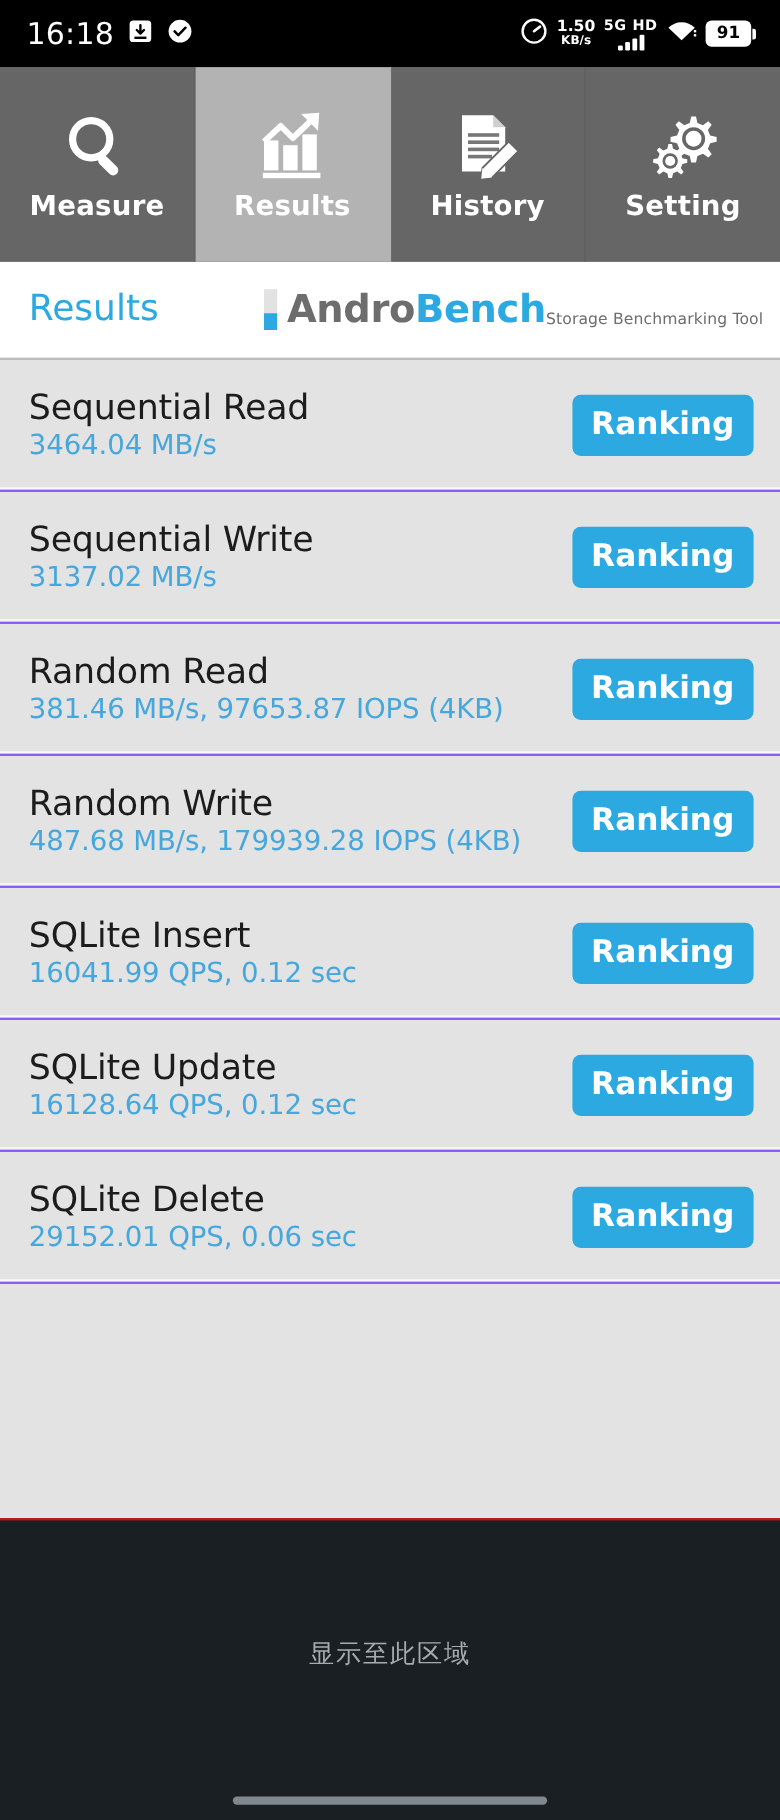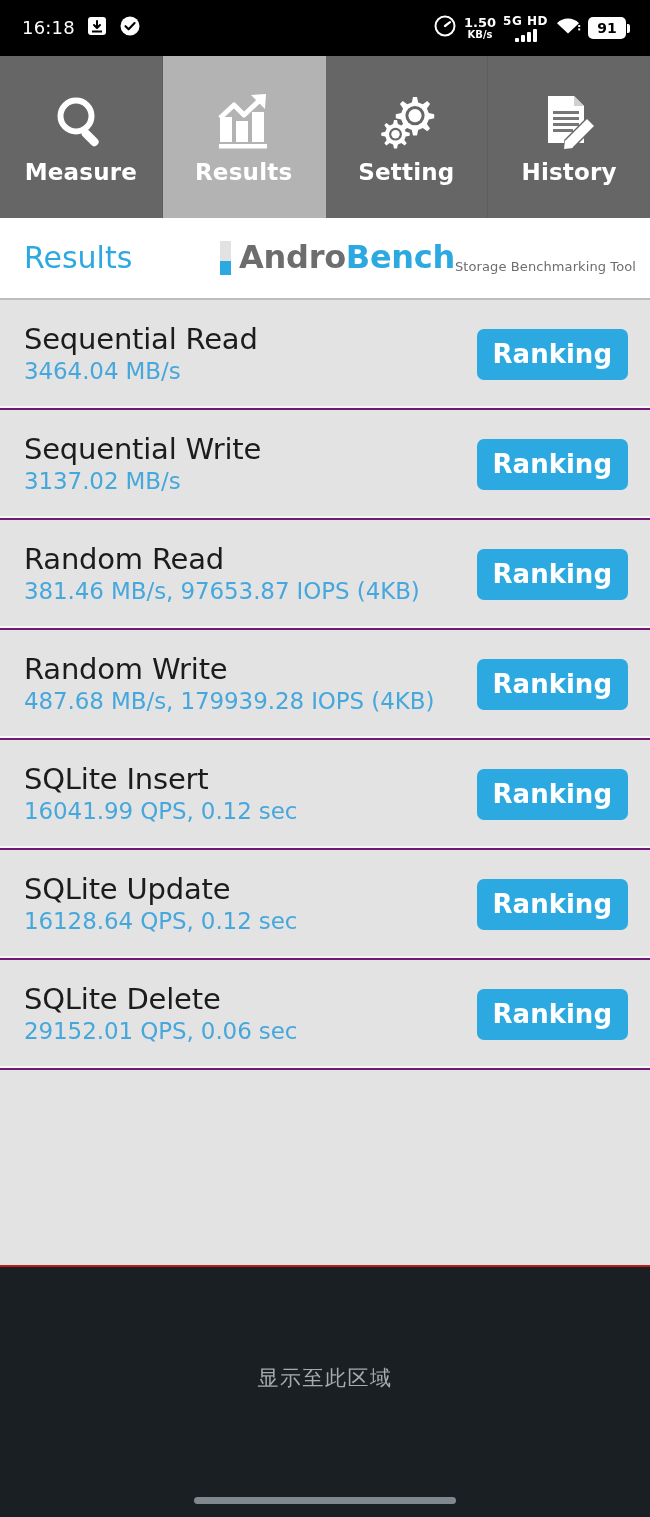--- a/index.html
+++ b/index.html
@@ -27,21 +27,21 @@
     background: #000000;
     display: flex;
     align-items: center;
     justify-content: space-between;
     padding: 0 20px 0 22px;
     flex: 0 0 56px;
     color: #ffffff;
   }
   .sb-left { display: flex; align-items: center; gap: 11px; }
   .sb-time {
-    font-size: 18px;
+    font-size: 25px;
     font-weight: 400;
     letter-spacing: 0.2px;
     line-height: 1;
     color: #ffffff;
   }
   .sb-right { display: flex; align-items: center; gap: 7px; }
 
   .icon-inbox, .icon-check { display: block; }
 
   .netspeed {
@@ -152,21 +152,21 @@
     background: #e3e3e3;
     overflow: hidden;
   }
   .results-list { display: flex; flex-direction: column; }
   .result-row {
     height: 110px;
     display: flex;
     align-items: center;
     justify-content: space-between;
     padding: 0 22px 0 24px;
-    border-bottom: 2px solid #701a75;
+    border-bottom: 2px solid #8b5cf6;
     box-shadow: inset 0 -3px 0 -1px rgba(255,255,255,0.75);
     background: #e3e3e3;
   }
   .row-text { display: flex; flex-direction: column; justify-content: center; gap: 4px; }
   .row-title {
     font-size: 29px;
     color: #1c1c1c;
     font-weight: 400;
     line-height: 1.08;
     letter-spacing: -0.2px;
@@ -301,48 +301,48 @@
           <path d="M7 27 L21 14 L31 24 L50 6" fill="none" stroke="#fff" stroke-width="5" stroke-linejoin="round"></path>
           <path d="M38 4 L53 3 L52 18 Z" fill="#fff"></path>
         </svg>
       </span>
       <span class="tab-label">Results</span>
     </div>
 
     <div class="tab">
       <span class="tab-icon">
         <svg width="62" height="62" viewBox="0 0 62 62">
+          <path d="M10 5 H36 L46 15 V52 H10 Z" fill="#fff"></path>
+          <path d="M36 5 V15 H46 Z" fill="#cfcfcf"></path>
+          <rect x="15" y="20" width="26" height="3" fill="#777"></rect>
+          <rect x="15" y="26" width="26" height="3" fill="#777"></rect>
+          <rect x="15" y="32" width="26" height="3" fill="#777"></rect>
+          <rect x="15" y="38" width="20" height="3" fill="#777"></rect>
+          <path d="M49 27 L57 35 L35 57 L26 58 L27 49 Z" fill="#fff" stroke="#666" stroke-width="1.5"></path>
+          <path d="M27 49 L35 57 L26 58 Z" fill="#fff"></path>
+        </svg>
+      </span>
+      <span class="tab-label">History</span>
+    </div>
+
+    <div class="tab">
+      <span class="tab-icon">
+        <svg width="62" height="62" viewBox="0 0 62 62">
           <g fill="#fff">
             <path d="M38 6 l4 0 l1.2 5.4 l4.6 1.9 l4.5-3.2 l2.8 2.8 l-3.2 4.5 l1.9 4.6 l5.4 1.2 l0 4 l-5.4 1.2 l-1.9 4.6 l3.2 4.5 l-2.8 2.8 l-4.5-3.2 l-4.6 1.9 l-1.2 5.4 l-4 0 l-1.2-5.4 l-4.6-1.9 l-4.5 3.2 l-2.8-2.8 l3.2-4.5 l-1.9-4.6 l-5.4-1.2 l0-4 l5.4-1.2 l1.9-4.6 l-3.2-4.5 l2.8-2.8 l4.5 3.2 l4.6-1.9 Z"></path>
             <circle cx="40" cy="24.6" r="9.6" fill="#666"></circle>
             <circle cx="40" cy="24.6" r="6.6" fill="#fff"></circle>
             <path d="M19 29 l3 0 l0.9 4 l3.4 1.4 l3.3-2.4 l2.1 2.1 l-2.4 3.3 l1.4 3.4 l4 0.9 l0 3 l-4 0.9 l-1.4 3.4 l2.4 3.3 l-2.1 2.1 l-3.3-2.4 l-3.4 1.4 l-0.9 4 l-3 0 l-0.9-4 l-3.4-1.4 l-3.3 2.4 l-2.1-2.1 l2.4-3.3 l-1.4-3.4 l-4-0.9 l0-3 l4-0.9 l1.4-3.4 l-2.4-3.3 l2.1-2.1 l3.3 2.4 l3.4-1.4 Z"></path>
             <circle cx="20.5" cy="43.2" r="6.4" fill="#666"></circle>
             <circle cx="20.5" cy="43.2" r="4.2" fill="#fff"></circle>
           </g>
         </svg>
       </span>
       <span class="tab-label">Setting</span>
     </div>
-
-    <div class="tab">
-      <span class="tab-icon">
-        <svg width="62" height="62" viewBox="0 0 62 62">
-          <path d="M10 5 H36 L46 15 V52 H10 Z" fill="#fff"></path>
-          <path d="M36 5 V15 H46 Z" fill="#cfcfcf"></path>
-          <rect x="15" y="20" width="26" height="3" fill="#777"></rect>
-          <rect x="15" y="26" width="26" height="3" fill="#777"></rect>
-          <rect x="15" y="32" width="26" height="3" fill="#777"></rect>
-          <rect x="15" y="38" width="20" height="3" fill="#777"></rect>
-          <path d="M49 27 L57 35 L35 57 L26 58 L27 49 Z" fill="#fff" stroke="#666" stroke-width="1.5"></path>
-          <path d="M27 49 L35 57 L26 58 Z" fill="#fff"></path>
-        </svg>
-      </span>
-      <span class="tab-label">History</span>
-    </div>
   </div>
 
   <div class="header">
     <span class="header-title">Results</span>
     <div class="logo">
       <span class="logo-bar">
         <span class="lb-top"></span>
           <span class="lb-bot"></span>
       </span>
       <span class="logo-text">

